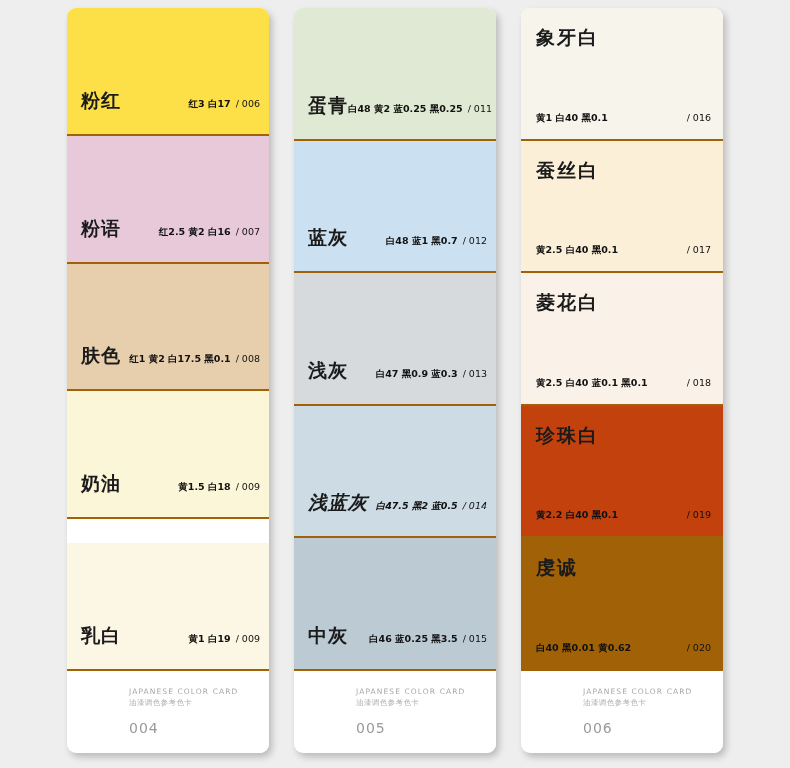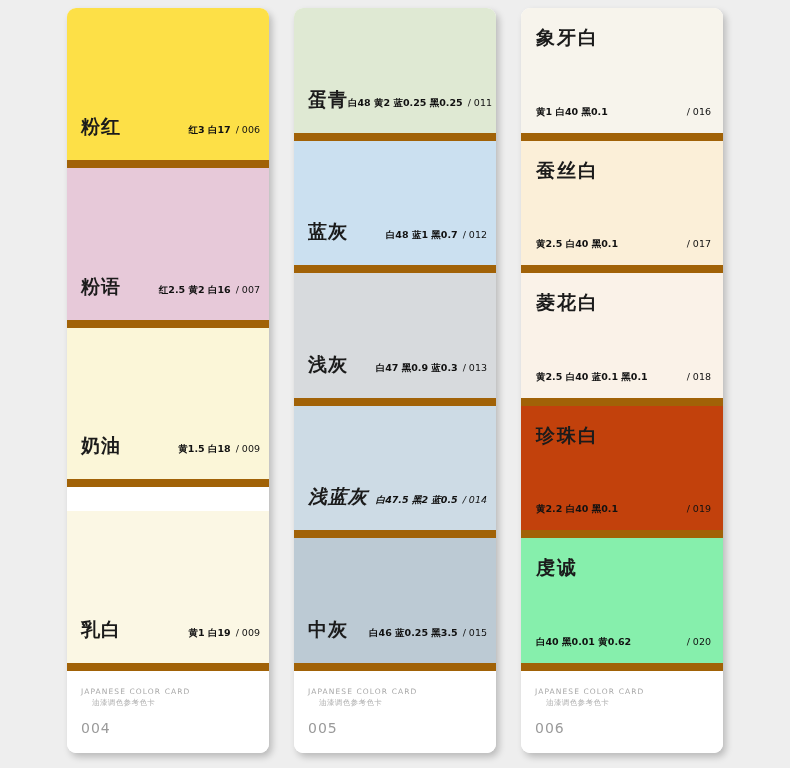--- a/index.html
+++ b/index.html
@@ -32,21 +32,21 @@
     box-shadow: 3px 4px 7px rgba(0,0,0,0.22);
     display: flex;
     flex-direction: column;
   }
   
   .sw {
     position: relative;
     flex: 1 1 0;
     min-height: 0;
     box-sizing: border-box;
-    border-bottom: 8px solid #a16207;
+    border-bottom: 2px solid #a16207;
     text-align: right;
   }
   .sw-row {
     position: absolute;
     left: 14px;
     right: 9px;
     bottom: 20px;
     display: flex;
     align-items: baseline;
     justify-content: space-between;
@@ -99,33 +99,34 @@
     font-weight: 400;
     color: #111111;
     white-space: nowrap;
     font-family: "DejaVu Sans", "Liberation Sans", sans-serif;
   }
   
   .footer {
     flex: 0 0 82px;
     background: #ffffff;
     position: relative;
+    margin-left: 48px;
   }
   .footer-en {
     position: absolute;
     left: 14px;
     top: 16px;
     font-size: 7.5px;
     letter-spacing: 1.1px;
     color: #a8a8a8;
     font-family: "DejaVu Sans", "Liberation Sans", sans-serif;
   }
   .footer-cn {
     position: absolute;
-    left: 25px;
+    left: 14px;
     top: 27px;
     font-size: 7.5px;
     letter-spacing: 0.4px;
     color: #b0b0b0;
     font-family: "DejaVu Sans", "Liberation Sans", sans-serif;
   }
   .footer-num {
     position: absolute;
     left: 14px;
     top: 49px;
@@ -145,20 +146,26 @@
           <span class="sw-name">粉红</span>
           <span class="sw-meta"><span>红3 白17</span><span class="code">/ 006</span></span>
         </div>
       </div>
       <div class="sw" style="background: rgb(231, 201, 217); padding-left: 8px;">
         <div class="sw-row">
           <span class="sw-name">粉语</span>
           <span class="sw-meta"><span>红2.5 黄2 白16</span><span class="code">/ 007</span></span>
         </div>
       </div>
+      <div class="sw" style="background: rgb(231, 207, 173);">
+        <div class="sw-row">
+          <span class="sw-name">肤色</span>
+          <span class="sw-meta"><span>红1 黄2 白17.5 黑0.1</span><span class="code">/ 008</span></span>
+        </div>
+      </div>
       <div class="sw" style="background: rgb(251, 246, 216);">
         <div class="sw-row">
           <span class="sw-name">奶油</span>
           <span class="sw-meta"><span>黄1.5 白18</span><span class="code">/ 009</span></span>
         </div>
       </div>
       <div class="sw" style="background: rgb(251, 247, 228); margin-top: 24px;">
         <div class="sw-row">
           <span class="sw-name">乳白</span>
           <span class="sw-meta"><span>黄1 白19</span><span class="code">/ 009</span></span>
@@ -229,21 +236,21 @@
           <span class="sw-code">/ 018</span>
         </div>
       </div>
       <div class="sw b" style="background: #c2410c;">
         <div class="sw-top">珍珠白</div>
         <div class="sw-row">
           <span class="sw-formula">黄2.2 白40 黑0.1</span>
           <span class="sw-code">/ 019</span>
         </div>
       </div>
-      <div class="sw b" style="background: #86efac;">
+      <div class="sw b" style="background: #a16207;">
         <div class="sw-top">虔诚</div>
         <div class="sw-row">
           <span class="sw-formula">白40 黑0.01 黄0.62</span>
           <span class="sw-code">/ 020</span>
         </div>
       </div>
       <div class="footer">
         <div class="footer-en">JAPANESE COLOR CARD</div>
         <div class="footer-cn">油漆调色参考色卡</div>
         <div class="footer-num">006</div>

